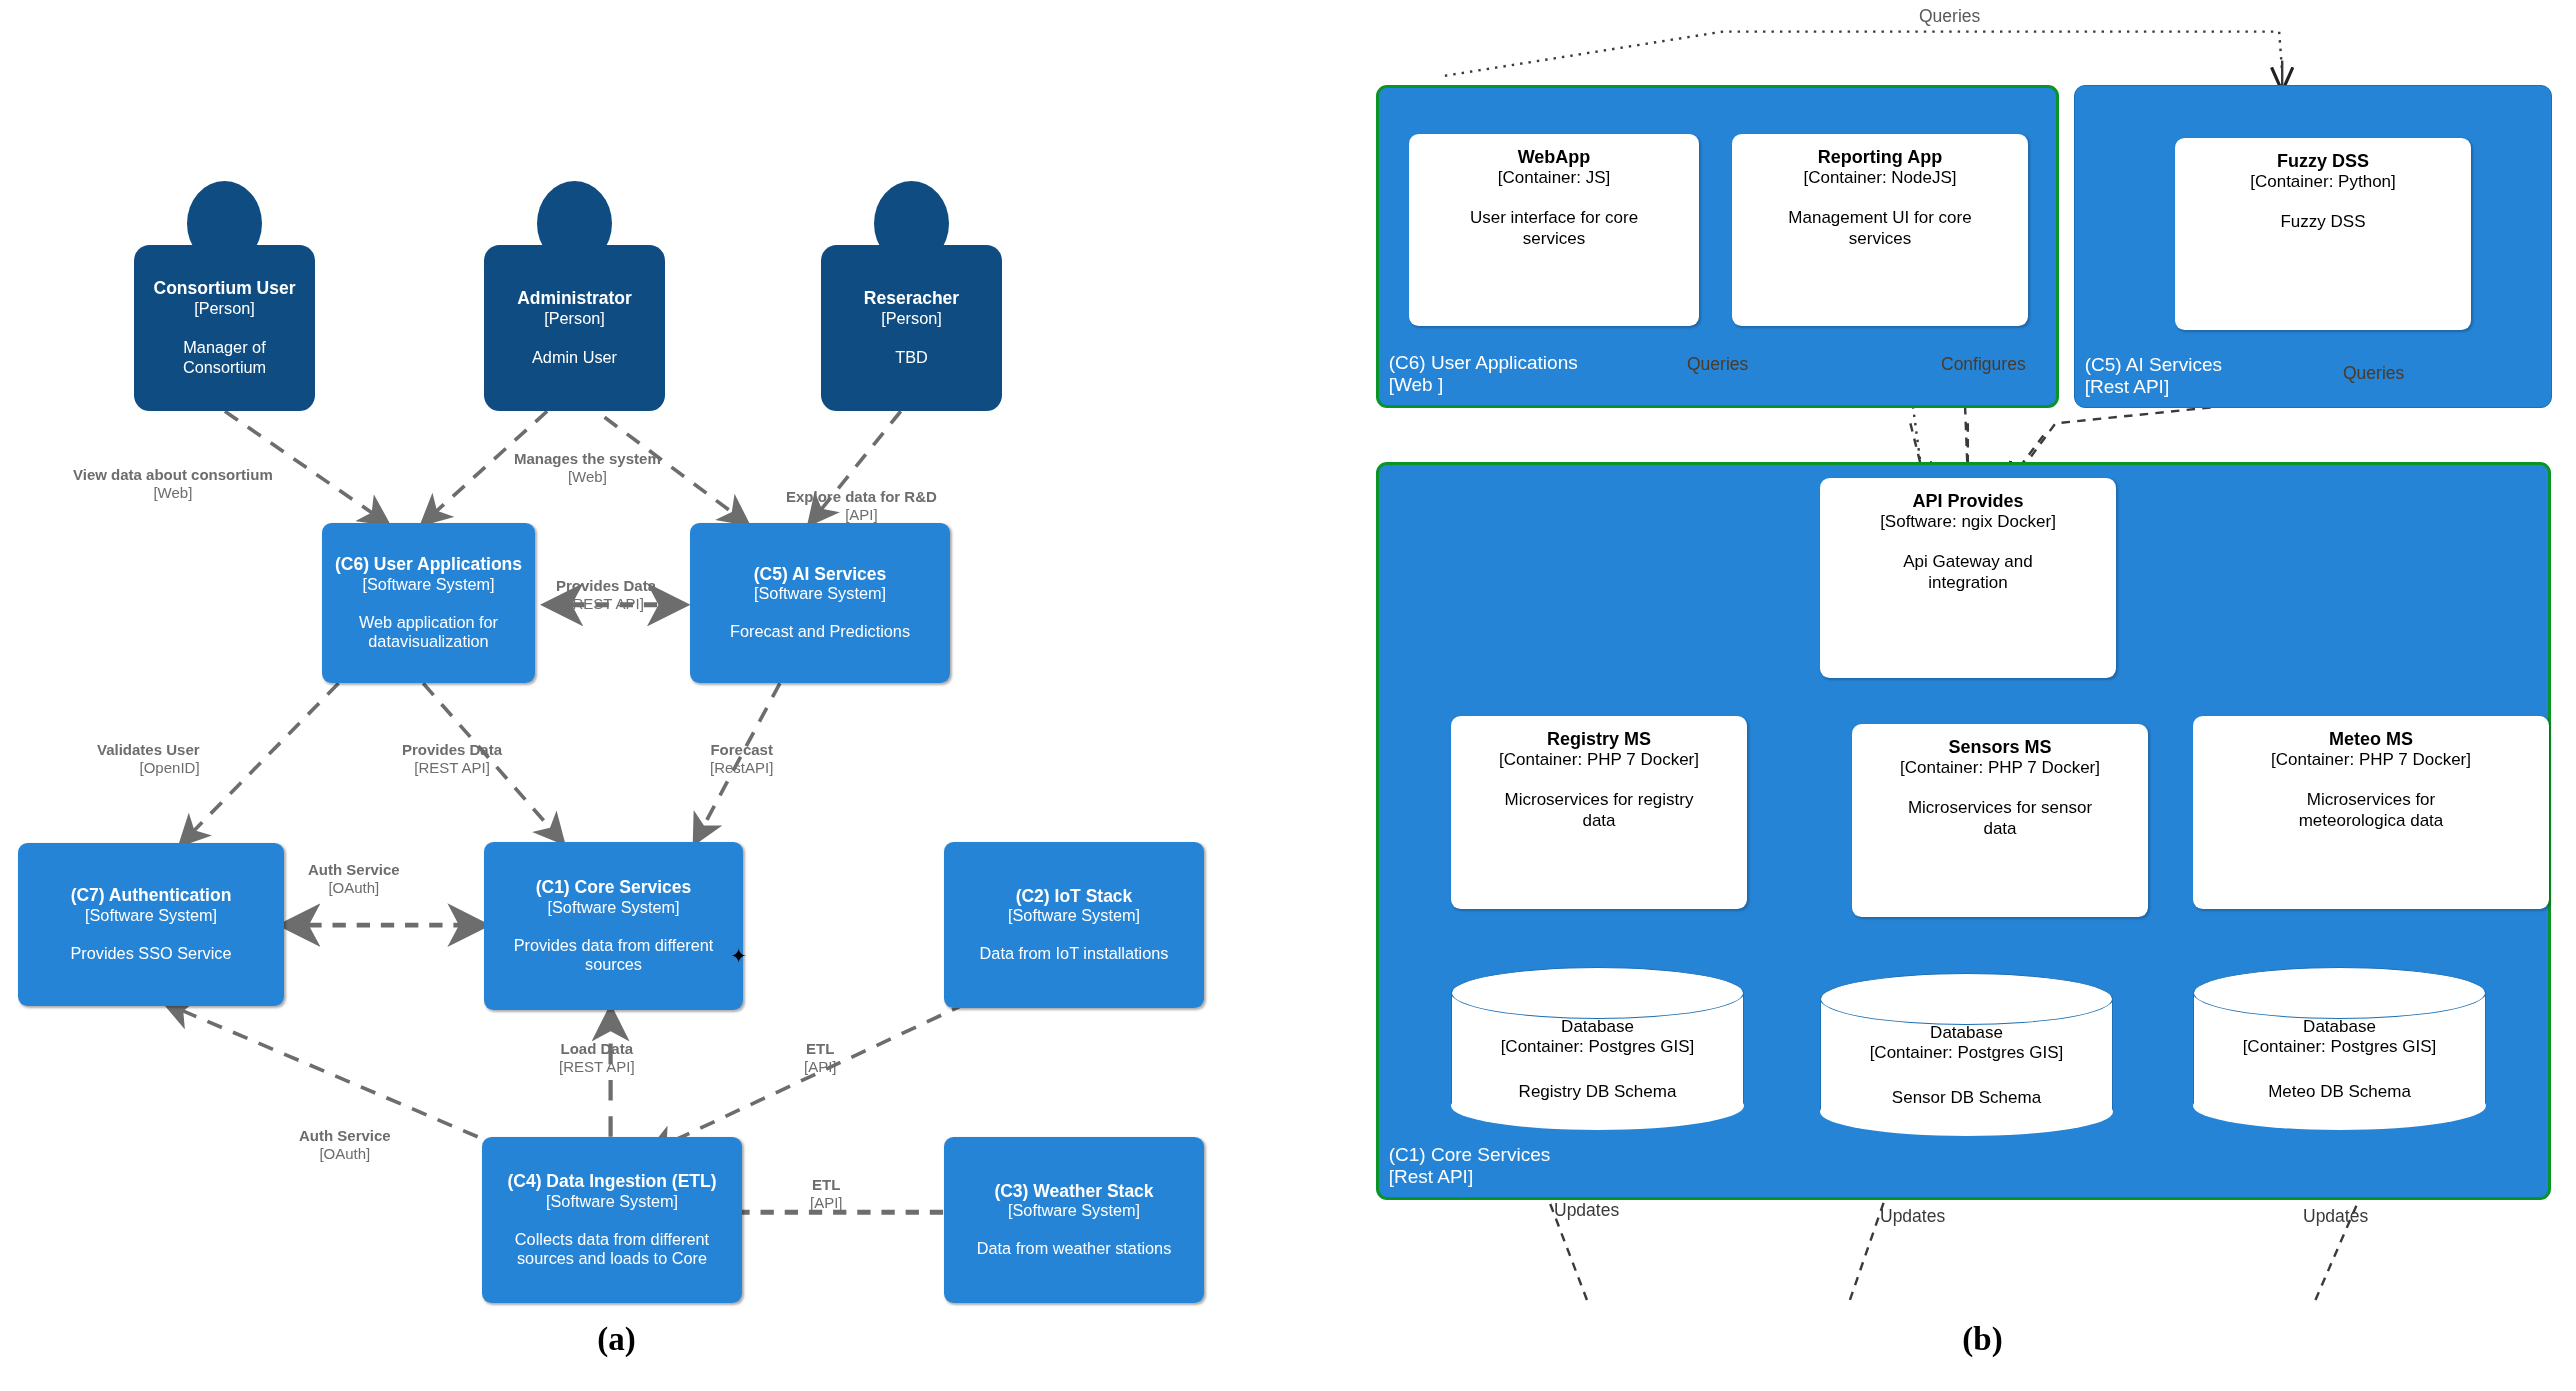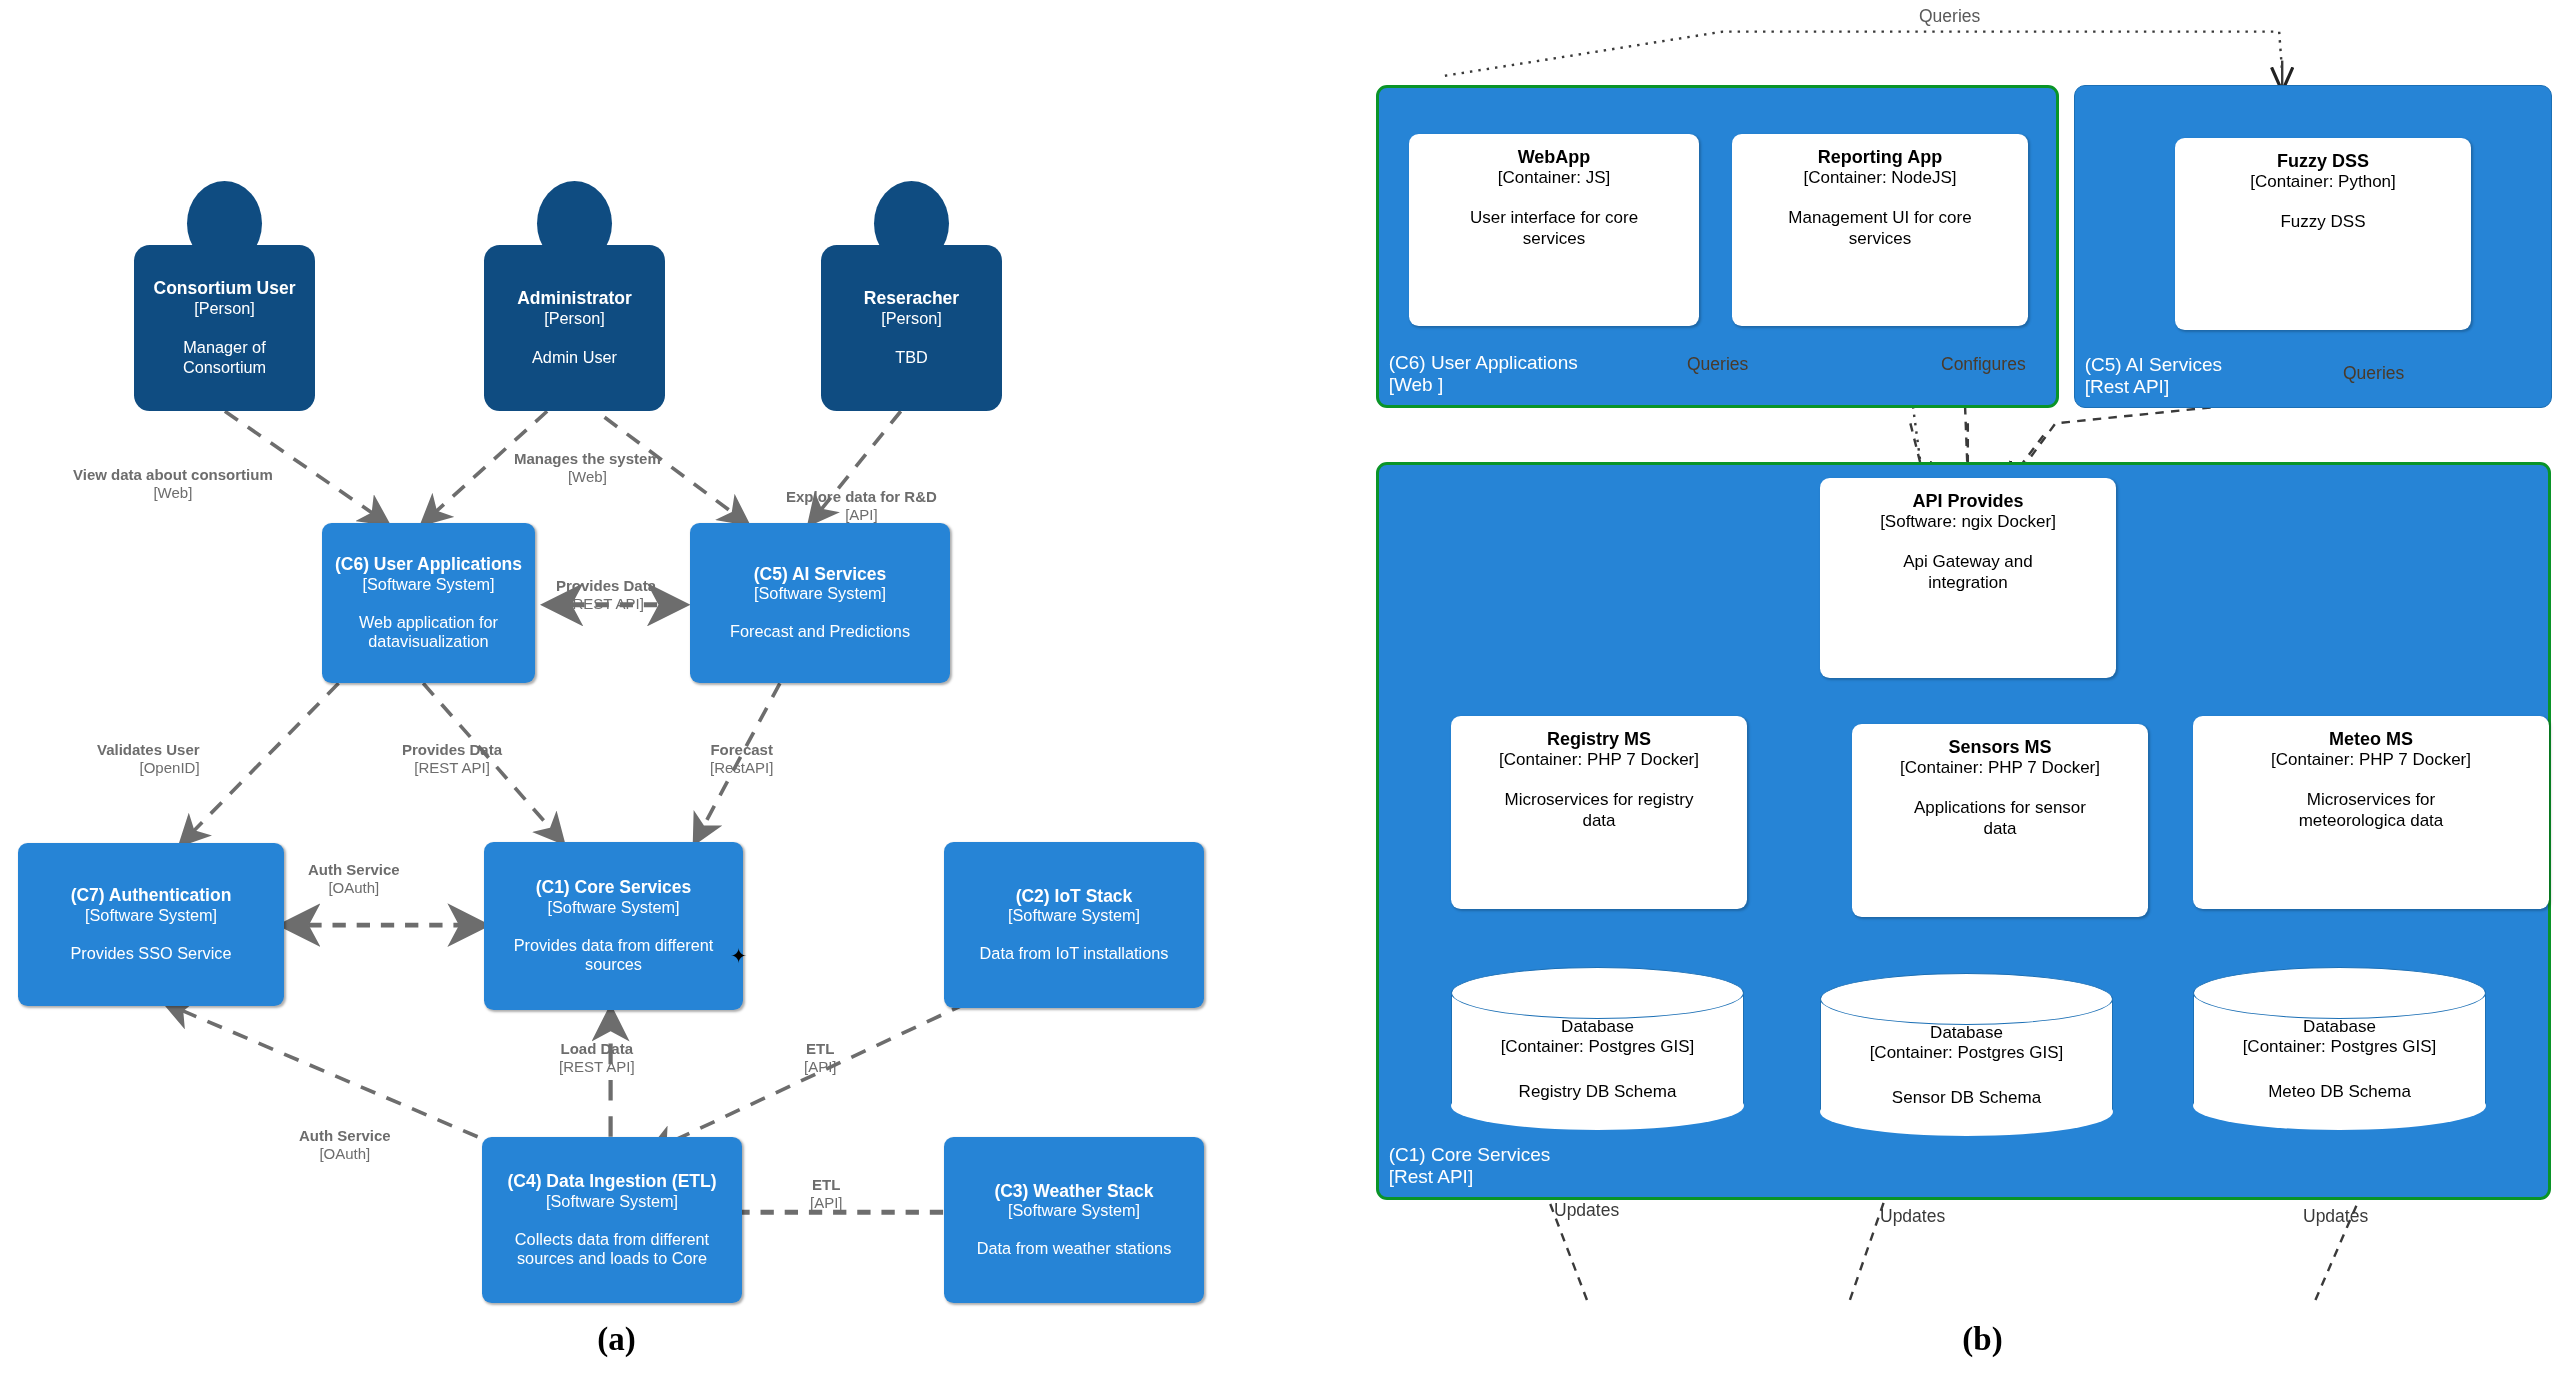--- a/index.html
+++ b/index.html
@@ -436,21 +436,21 @@
   <div class="cbox" style="left:1451px; top:716px; width:296px; height:193px;">
     <div class="cbox-name">Registry MS</div>
     <div class="cbox-tech">[Container: PHP 7 Docker]</div>
     <div class="cbox-desc" style="white-space:pre-line">Microservices for registry
 data</div>
   </div>
 
   <div class="cbox" style="left:1820px; top:724px; width:296px; height:193px;margin-left:32px;">
     <div class="cbox-name">Sensors MS</div>
     <div class="cbox-tech">[Container: PHP 7 Docker]</div>
-    <div class="cbox-desc" style="white-space:pre-line">Applications for sensor
+    <div class="cbox-desc" style="white-space:pre-line">Microservices for sensor
 data</div>
   </div>
 
   <div class="cbox" style="left:2193px; top:716px; width:356px; height:193px;">
     <div class="cbox-name">Meteo MS</div>
     <div class="cbox-tech">[Container: PHP 7 Docker]</div>
     <div class="cbox-desc" style="white-space:pre-line">Microservices for
 meteorologica data</div>
   </div>
 

